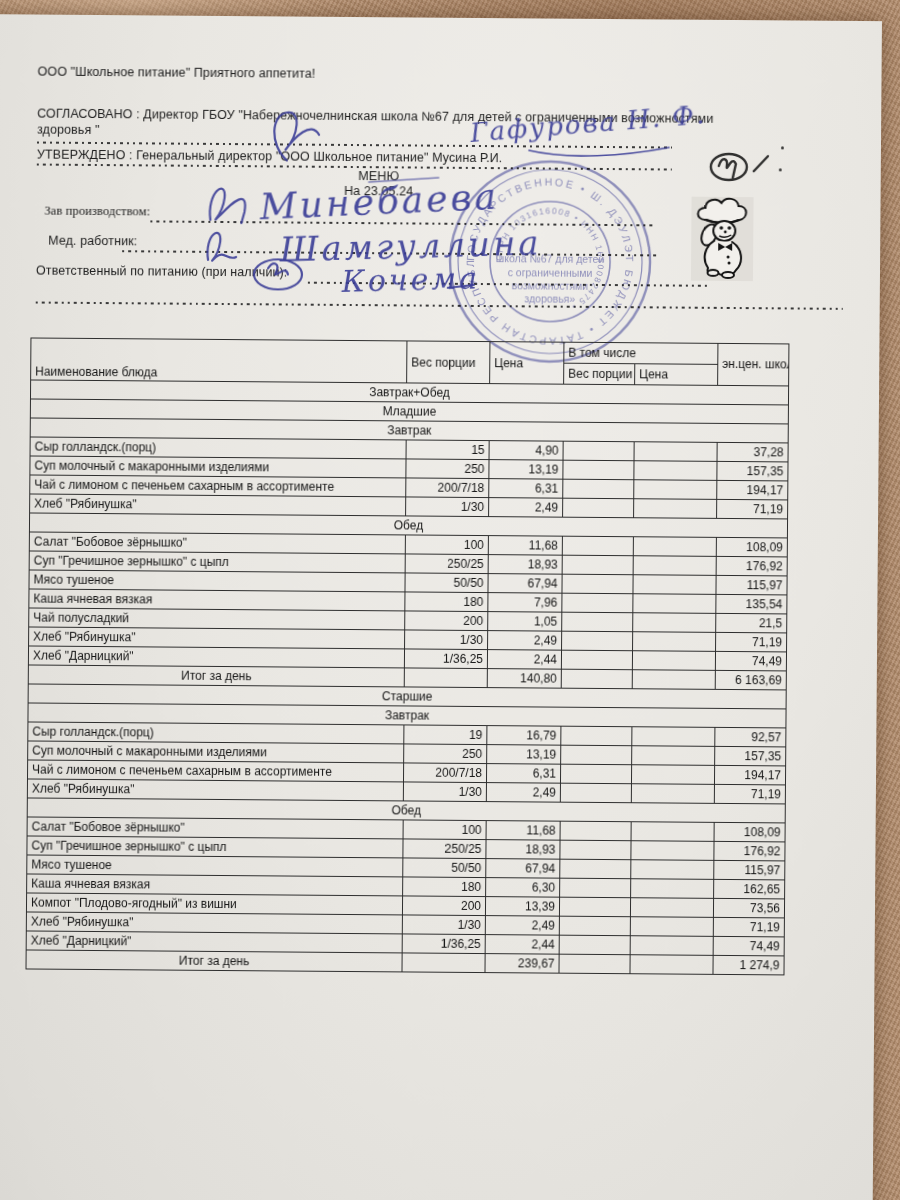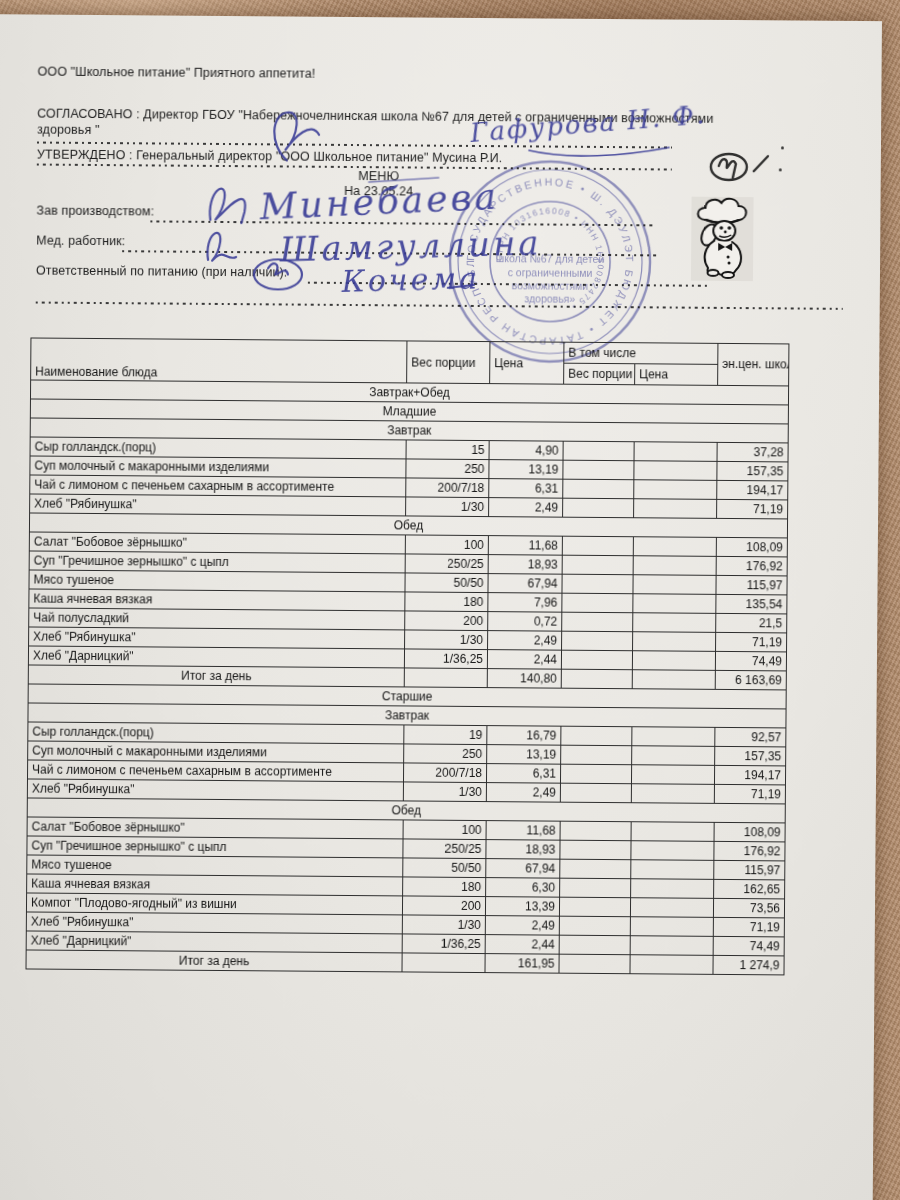--- a/index.html
+++ b/index.html
@@ -47,24 +47,24 @@
   <div class="abs dots" style="left:68px;top:127px;width:635px;"></div>
   <div class="abs dot" style="left:812px;top:126px;"></div>
 
   <div class="abs txt" style="left:68px;top:133px;">УТВЕРЖДЕНО : Генеральный директор "ООО Школьное питание" Мусина Р.И.</div>
   <div class="abs dots" style="left:68px;top:149px;width:635px;"></div>
   <div class="abs dot" style="left:810px;top:148px;"></div>
 
   <div class="abs txt center" style="left:300px;top:152px;width:220px;">МЕНЮ</div>
   <div class="abs txt center" style="left:300px;top:167px;width:220px;">На 23.05.24</div>
 
-  <div class="abs txt" style="left:68px;top:189px;">Зав производством:</div>
+  <div class="abs txt" style="left:76px;top:189px;font-family:Liberation Serif, serif;">Зав производством:</div>
   <div class="abs dots" style="left:182px;top:205px;width:506px;"></div>
 
-  <div class="abs txt" style="left:68px;top:219px;">Мед. работник:</div>
+  <div class="abs txt" style="left:80px;top:219px;">Мед. работник:</div>
   <div class="abs dots" style="left:154px;top:235px;width:534px;"></div>
 
   <div class="abs txt" style="left:68px;top:249px;">Ответственный по питанию (при наличии):</div>
   <div class="abs dots" style="left:340px;top:265px;width:403px;"></div>
 
   <div class="abs dots" style="left:68px;top:287px;width:807px;"></div>
 
   <svg class="abs" style="left:723px;top:177px;" width="62" height="84" viewBox="0 0 62 84">
     <rect x="0" y="0" width="62" height="84" fill="#d9d6d0" opacity="0.55"></rect>
     <g stroke="#151515" stroke-width="2" fill="#f2f0ec" stroke-linecap="round">
@@ -234,21 +234,21 @@
             <td class="nm">Каша ячневая вязкая</td>
             <td class="num">180</td>
             <td class="num">7,96</td>
             <td class="num"></td>
             <td class="num"></td>
             <td class="num">135,54</td>
           </tr>
           <tr>
             <td class="nm">Чай полусладкий</td>
             <td class="num">200</td>
-            <td class="num">0,72</td>
+            <td class="num">1,05</td>
             <td class="num"></td>
             <td class="num"></td>
             <td class="num">21,5</td>
           </tr>
           <tr>
             <td class="nm">Хлеб "Рябинушка"</td>
             <td class="num">1/30</td>
             <td class="num">2,49</td>
             <td class="num"></td>
             <td class="num"></td>
@@ -363,21 +363,21 @@
             <td class="nm">Хлеб "Дарницкий"</td>
             <td class="num">1/36,25</td>
             <td class="num">2,44</td>
             <td class="num"></td>
             <td class="num"></td>
             <td class="num">74,49</td>
           </tr>
           <tr>
             <td class="tot">Итог за день</td>
             <td class="num"></td>
-            <td class="num">161,95</td>
+            <td class="num">239,67</td>
             <td class="num"></td>
             <td class="num"></td>
             <td class="num">1 274,9</td>
           </tr>
         </tbody>
     </table>
   </div>
 
 </div>
 

